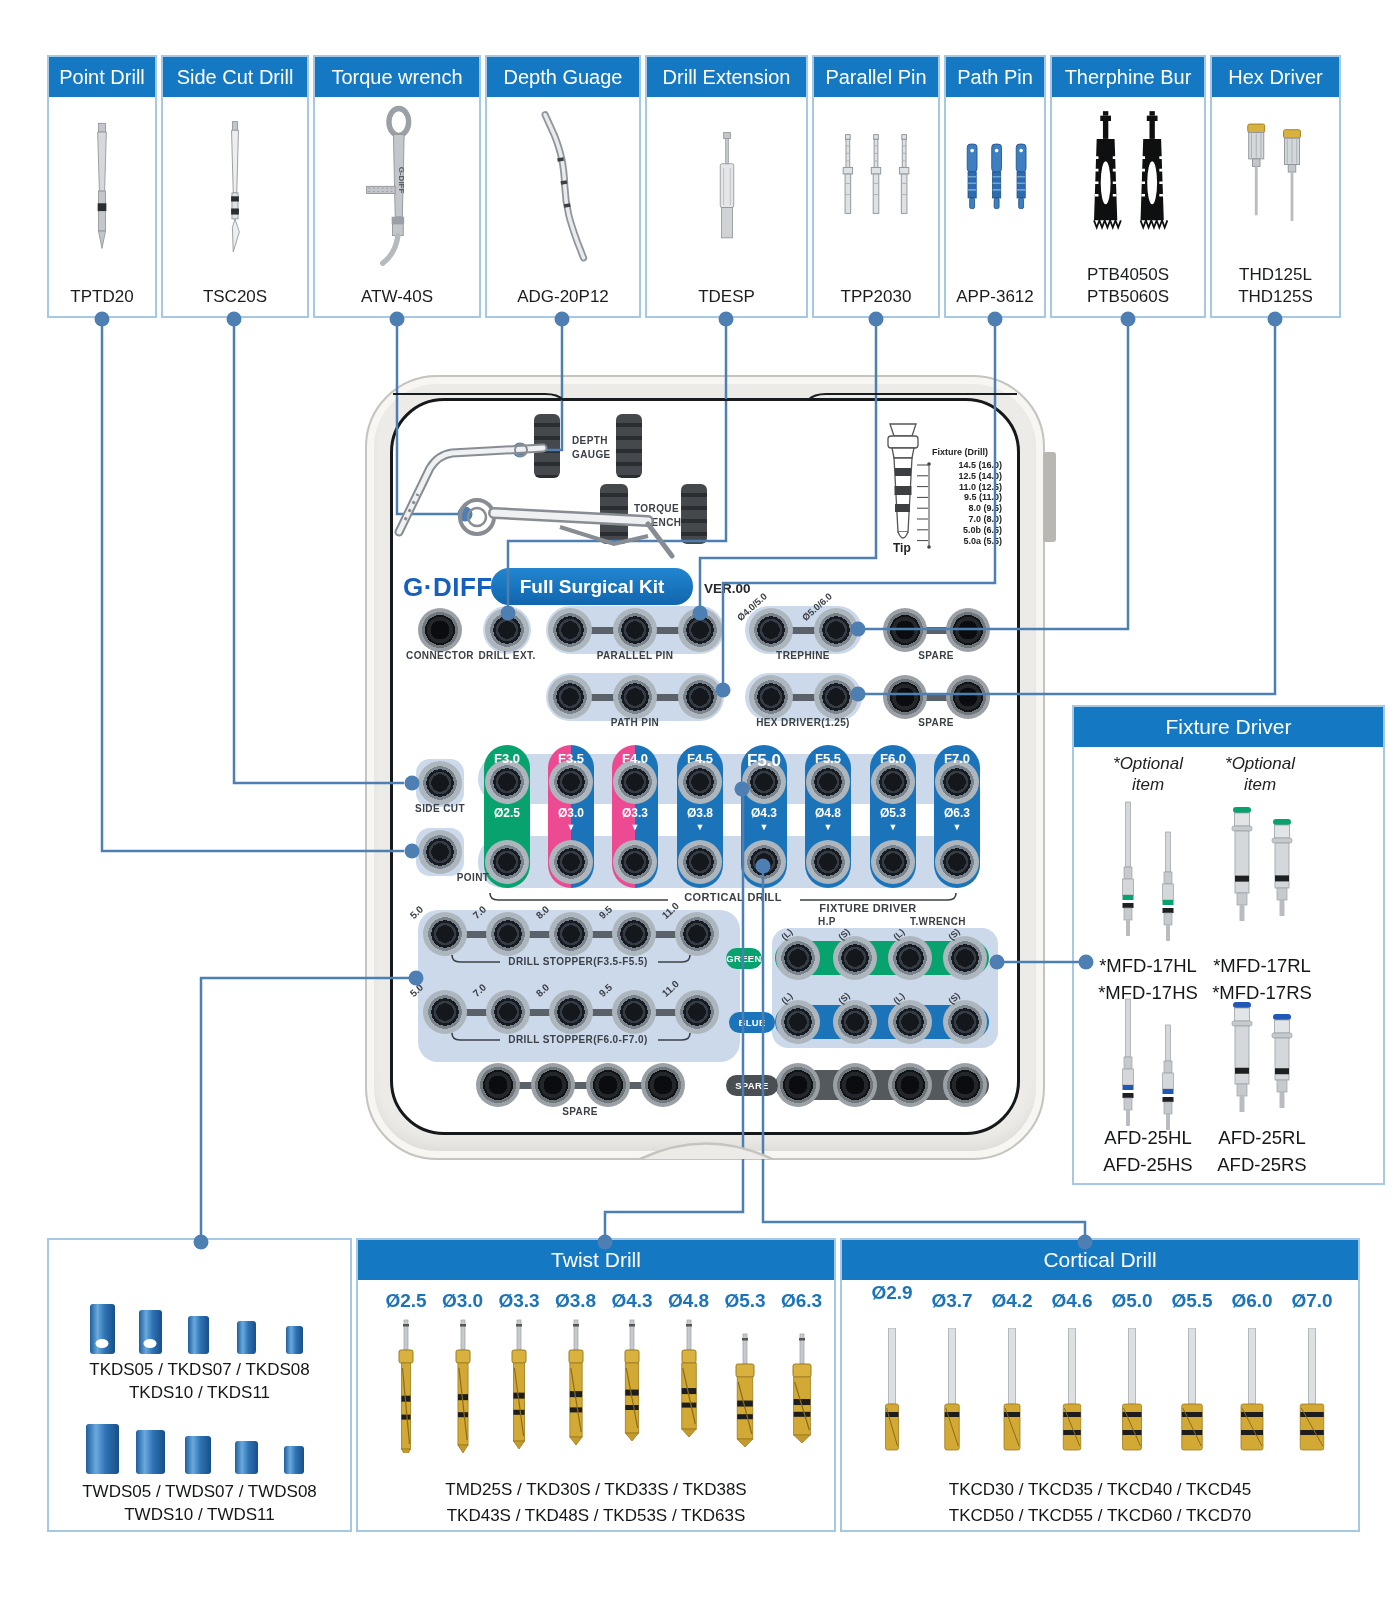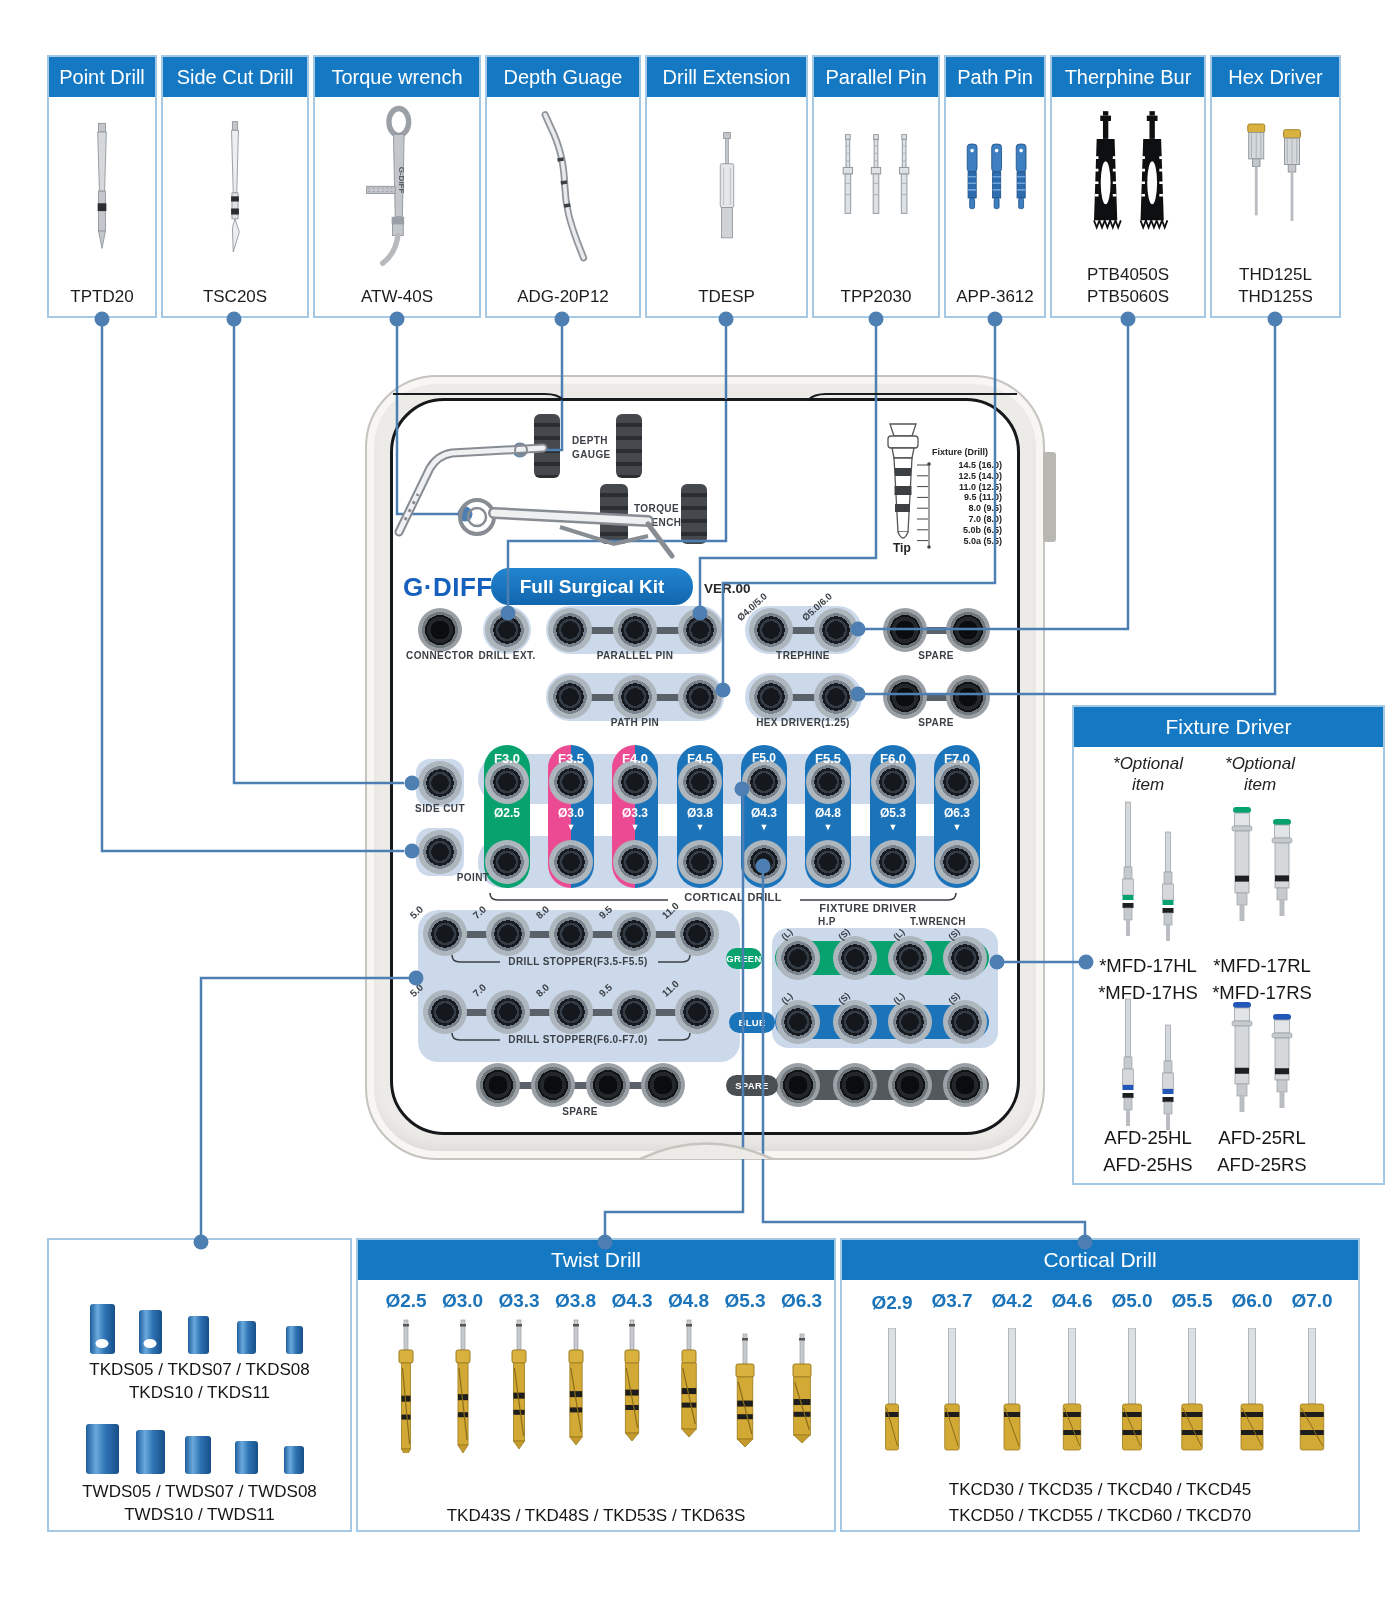--- a/index.html
+++ b/index.html
@@ -104,21 +104,21 @@
       <div class="coltext" style="left: 548px; top: 822px; font-size: 9px;">▼</div>
       <div class="colpill" style="left: 612px; top: 745px; background: linear-gradient(90deg, rgb(236, 74, 146) 0px, rgb(236, 74, 146) 50%, rgb(27, 116, 186) 50%, rgb(27, 116, 186) 100%);"></div>
       <div class="coltext" style="left: 612px; top: 751px; font-size: 13px;">F4.0</div>
       <div class="coltext" style="left: 612px; top: 806px; font-size: 12px;">Ø3.3</div>
       <div class="coltext" style="left: 612px; top: 822px; font-size: 9px;">▼</div>
       <div class="colpill" style="left: 677px; top: 745px; background: rgb(27, 116, 186);"></div>
       <div class="coltext" style="left: 677px; top: 751px; font-size: 13px;">F4.5</div>
       <div class="coltext" style="left: 677px; top: 806px; font-size: 12px;">Ø3.8</div>
       <div class="coltext" style="left: 677px; top: 822px; font-size: 9px;">▼</div>
       <div class="colpill" style="left: 741px; top: 745px; background: rgb(27, 116, 186);"></div>
-      <div class="coltext" style="left: 741px; top: 751px; font-size: 12px;">F5.0</div>
+      <div class="coltext" style="left: 741px; top: 751px; font-size: 17px;">F5.0</div>
       <div class="coltext" style="left: 741px; top: 806px; font-size: 12px;">Ø4.3</div>
       <div class="coltext" style="left: 741px; top: 822px; font-size: 9px;">▼</div>
       <div class="colpill" style="left: 805px; top: 745px; background: rgb(27, 116, 186);"></div>
       <div class="coltext" style="left: 805px; top: 751px; font-size: 13px;">F5.5</div>
       <div class="coltext" style="left: 805px; top: 806px; font-size: 12px;">Ø4.8</div>
       <div class="coltext" style="left: 805px; top: 822px; font-size: 9px;">▼</div>
       <div class="colpill" style="left: 870px; top: 745px; background: rgb(27, 116, 186);"></div>
       <div class="coltext" style="left: 870px; top: 751px; font-size: 13px;">F6.0</div>
       <div class="coltext" style="left: 870px; top: 806px; font-size: 12px;">Ø5.3</div>
       <div class="coltext" style="left: 870px; top: 822px; font-size: 9px;">▼</div>
@@ -599,27 +599,28 @@
    <rect x="24" y="2" width="4" height="30" fill="#c6cacd" stroke="#9aa0a5" stroke-width=".7"></rect>
    <rect x="23" y="6" width="6" height="2.5" fill="#555"></rect>
    <rect x="17" y="32" width="18" height="13" rx="2" fill="#d8b13f" stroke="#9c7c20"></rect>
    <rect x="17.65" y="45" width="16.700000000000003" height="58" fill="#d3a935" stroke="#9c7c20" stroke-width=".8"></rect>
    <rect x="17.65" y="67.03999999999999" width="16.700000000000003" height="6" fill="#1d1d1d"></rect>
    <rect x="17.65" y="79.8" width="16.700000000000003" height="5" fill="#1d1d1d"></rect>
    <line x1="18.65" y1="50" x2="33.35" y2="98" stroke="#8a6d1a" stroke-width="1.2"></line>
    <polygon points="17.65,103 34.35,103 26,111" fill="#c39a2b" stroke="#9c7c20" stroke-width=".8"></polygon>
           </svg></div>
       </div>
+    <div class="codeline" style="top:240px;">TMD25S / TKD30S / TKD33S / TKD38S</div>
     <div class="codeline" style="top:266px;">TKD43S / TKD48S / TKD53S / TKD63S</div>
   </div>
 
   <div class="bigbox" id="cdbox" style="left:840px;top:1238px;width:520px;height:294px;">
     <div class="bigbox-h">Cortical Drill</div>
     <div id="cdContent">
-        <div class="sizelabel" style="left: 50px; top: 52px;">Ø2.9</div>
+        <div class="sizelabel" style="left: 50px; top: 42px;">Ø2.9</div>
         <div class="abs" style="left: 22px; top: 88px;"><svg width="56" height="130" viewBox="0 0 56 130">
    <rect x="24.5" y="0" width="7" height="76" fill="#dde0e2" stroke="#a6acb0" stroke-width=".8"></rect>
    <rect x="21.5" y="76" width="13" height="46" rx="2" fill="#d3a935" stroke="#9c7c20" stroke-width=".8"></rect>
    <rect x="21.5" y="84" width="13" height="5" fill="#1d1d1d"></rect>
 
    <line x1="22.5" y1="80" x2="33.5" y2="118" stroke="#8a6d1a" stroke-width="1"></line>
           </svg></div>
         <div class="sizelabel" style="left: 110px; top: 50px;">Ø3.7</div>
         <div class="abs" style="left: 82px; top: 88px;"><svg width="56" height="130" viewBox="0 0 56 130">
    <rect x="24.5" y="0" width="7" height="76" fill="#dde0e2" stroke="#a6acb0" stroke-width=".8"></rect>

